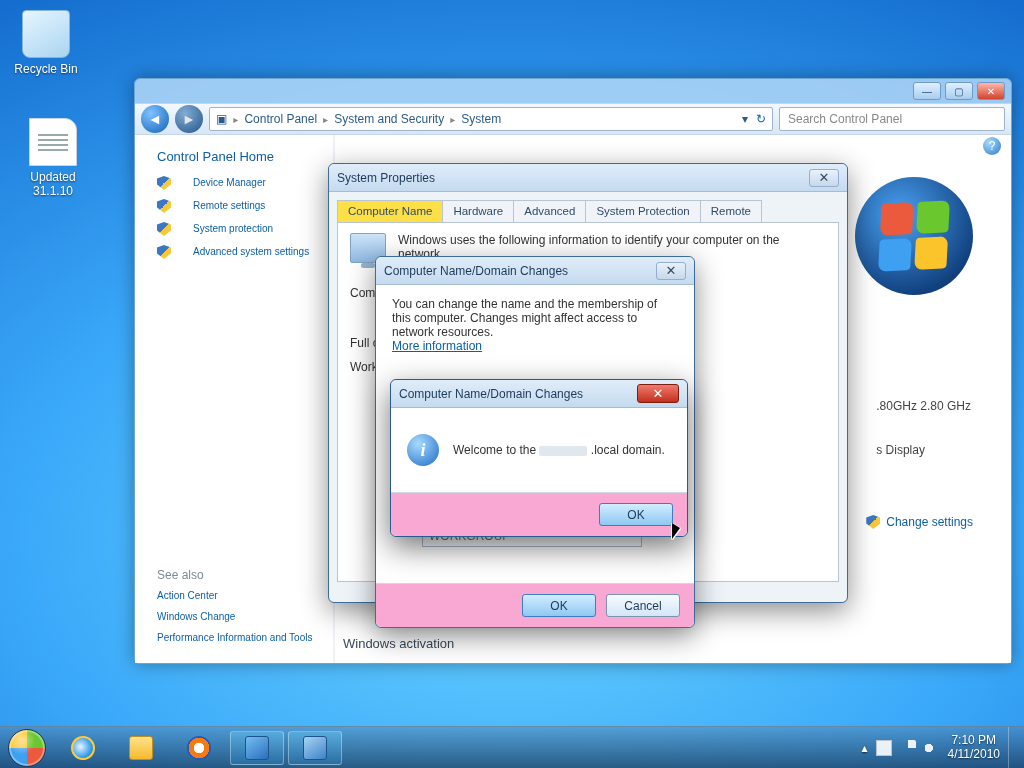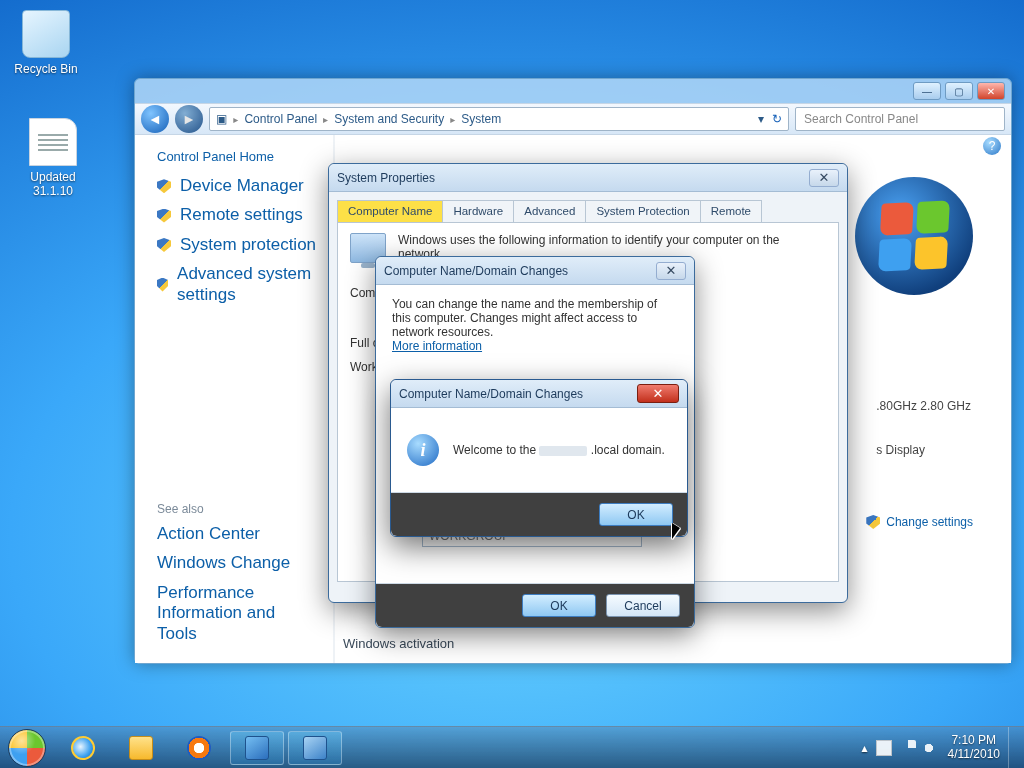--- a/index.html
+++ b/index.html
@@ -45,25 +45,25 @@
   border:1px solid #6fa6d0; border-radius:6px; background: rgba(190,222,248,.78);
   box-shadow: 0 0 18px rgba(0,0,0,.35); }
 .explorer .titlebar { height:24px; display:flex; justify-content:flex-end; align-items:center; padding:0 6px; }
 .win-btn { width:28px; height:18px; background:linear-gradient(#dff1ff,#a9cdee); border:1px solid #6e9bc3; margin-left:4px; border-radius:3px; display:flex; align-items:center; justify-content:center; font-size:10px; color:#2a4e73; cursor:pointer;}
 .win-btn.close { background:linear-gradient(#ffb7ae,#d1442b); color:#fff;}
 .nav { height:32px; background:linear-gradient(#f3f8fe,#d7e7f7); border-top:1px solid #c6d6e6; border-bottom:1px solid #c6d6e6; display:flex; align-items:center; padding:0 6px; gap:6px; }
 .navround { width:28px; height:28px; border-radius:50%; background: radial-gradient(circle at 35% 30%, #7fc4ff, #1560b8); display:flex; align-items:center; justify-content:center; color:#fff; font-size:14px; cursor:pointer;}
 .addressbar { flex:1; height:24px; background:#fff; border:1px solid #9fb4c8; border-radius:2px; display:flex; align-items:center; padding:0 6px; font-size:12px; color:#2d5b88; }
 .addressbar .sep { color:#888; margin:0 6px; font-size:10px; }
 .addressbar .crumb { cursor:pointer; }
-.searchbox { width:210px; height:24px; background:#fff; border:1px solid #9fb4c8; border-radius:2px; padding:0 8px; font-size:12px; color:#888; display:flex; align-items:center; }
+.searchbox { width:226px; height:24px; background:#fff; border:1px solid #9fb4c8; border-radius:2px; padding:0 8px; font-size:12px; color:#888; display:flex; align-items:center; }
 .explorer-body { display:flex; height: calc(100% - 56px); background:#fff; }
 .leftpane { width:200px; padding:14px 0 10px 22px; font-size:12px; color:#0c5fa8; background:#fff; border-right:2px solid #eef2f6; display:flex; flex-direction:column; position:relative;}
 .leftpane .heading { color:#0c5fa8; font-size:13px; margin-bottom:12px; }
-.leftpane a { color:#0c5fa8; text-decoration:none; display:flex; align-items:center; gap:9px; margin-bottom:9px; cursor:pointer; font-size:17px; line-height:1.2;}
+.leftpane a { color:#0c5fa8; text-decoration:none; display:flex; align-items:center; gap:22px; margin-bottom:9px; cursor:pointer; font-size:10px; line-height:1.2;}
 .shield { width:14px; height:14px; display:inline-block; background: linear-gradient(135deg,#3b78c3 0 50%,#f6c83b 50% 100%); clip-path: polygon(50% 0,100% 18%,100% 60%,50% 100%,0 60%,0 18%); }
 .leftpane .seealso { margin-top:auto; color:#7b8a99; font-size:12px; margin-bottom:8px;}
 .rightpane { flex:1; position:relative; padding:10px 14px 10px 6px; overflow:hidden; }
 .brand-circle { position:absolute; right:38px; top:42px; width:118px; height:118px; border-radius:50%;
   background: radial-gradient(circle at 38% 32%, #4aa1f2, #103f7c 75%); display:flex; align-items:center; justify-content:center; }
 .brand-circle .flag4 { width:68px; height:68px; display:grid; grid-template: 1fr 1fr / 1fr 1fr; gap:4px; transform: skewX(-6deg) rotate(-3deg); }
 .brand-circle .flag4 div { border-radius:4px 8px; }
 .f-r{background:#eb5a3c;} .f-g{background:#6bc72e;} .f-b{background:#3ea0f0;} .f-y{background:#fcc42b;}
 .right-info { position:absolute; right:40px; top:264px; font-size:12px; color:#444; text-align:left;}
 .right-info div{margin-bottom:30px;}
@@ -80,21 +80,21 @@
 .tabs { display:flex; gap:0; margin:8px 8px 0; font-size:11.5px; }
 .tab { padding:4px 10px 5px; border:1px solid #b8c6d4; border-bottom:none; background:#f0f4f8; cursor:pointer; color:#2f4b6a; margin-right:-1px;}
 .tab.active { background:#fde047; position:relative; z-index:2;}
 .tabpanel { border:1px solid #b8c6d4; margin:0 8px 8px; background:#fff; padding:10px 12px; font-size:12px; color:#333; }
 .radio { display:flex; align-items:center; gap:6px; font-size:12px; margin:4px 0 4px 12px;}
 .radio input { margin:0; }
 .textfield { border:1px solid #a9bdd1; height:22px; width:220px; padding:0 6px; font-size:12px; color:#777; background:#fff; display:flex; align-items:center;}
 .btn { min-width:74px; height:23px; border:1px solid #7b94b0; border-radius:3px;
   background:linear-gradient(#f5fbff,#d4e6f7); font-size:12px; color:#1d3a5b; display:inline-flex; align-items:center; justify-content:center; cursor:pointer; }
 .btn.primary { background:linear-gradient(#d2edff,#8fc8f2); border-color:#3d7dc1; }
-.btnbar { background:#404040; border-top:1px solid #cdd9e5; padding:10px 14px; display:flex; justify-content:flex-end; gap:10px; border-radius:0 0 6px 6px;}
+.btnbar { background:#f9a8d4; border-top:1px solid #cdd9e5; padding:10px 14px; display:flex; justify-content:flex-end; gap:10px; border-radius:0 0 6px 6px;}
 .info-row { display:flex; gap:12px; align-items:flex-start; }
 .pc-icon { width:36px; height:30px; background:linear-gradient(#cde3f8,#8fb9e2); border:1px solid #7fa3c9; border-radius:2px; position:relative; }
 .pc-icon::after{content:"";position:absolute;left:10px;right:10px;bottom:-6px;height:5px;background:#9ab4cd;border-radius:2px;}
 .info-icon { width:32px; height:32px; border-radius:50%; background: radial-gradient(circle at 35% 30%, #a8dcff, #1f6ac4); color:#fff; display:flex; align-items:center; justify-content:center; font-family:Georgia,serif; font-style:italic; font-weight:bold; font-size:18px; }
 .cursor { position:absolute; left:100%; top:100%; width:0; height:0; }
 .cursor::before { content:""; position:absolute; left:0; top:-2px; width:0;height:0;
   border-left:8px solid #000; border-top:5px solid transparent; border-bottom:11px solid transparent; filter: drop-shadow(1px 0 0 #fff) drop-shadow(-1px 0 0 #fff) drop-shadow(0 1px 0 #fff);}
 </style>
 </head>
 <body>

